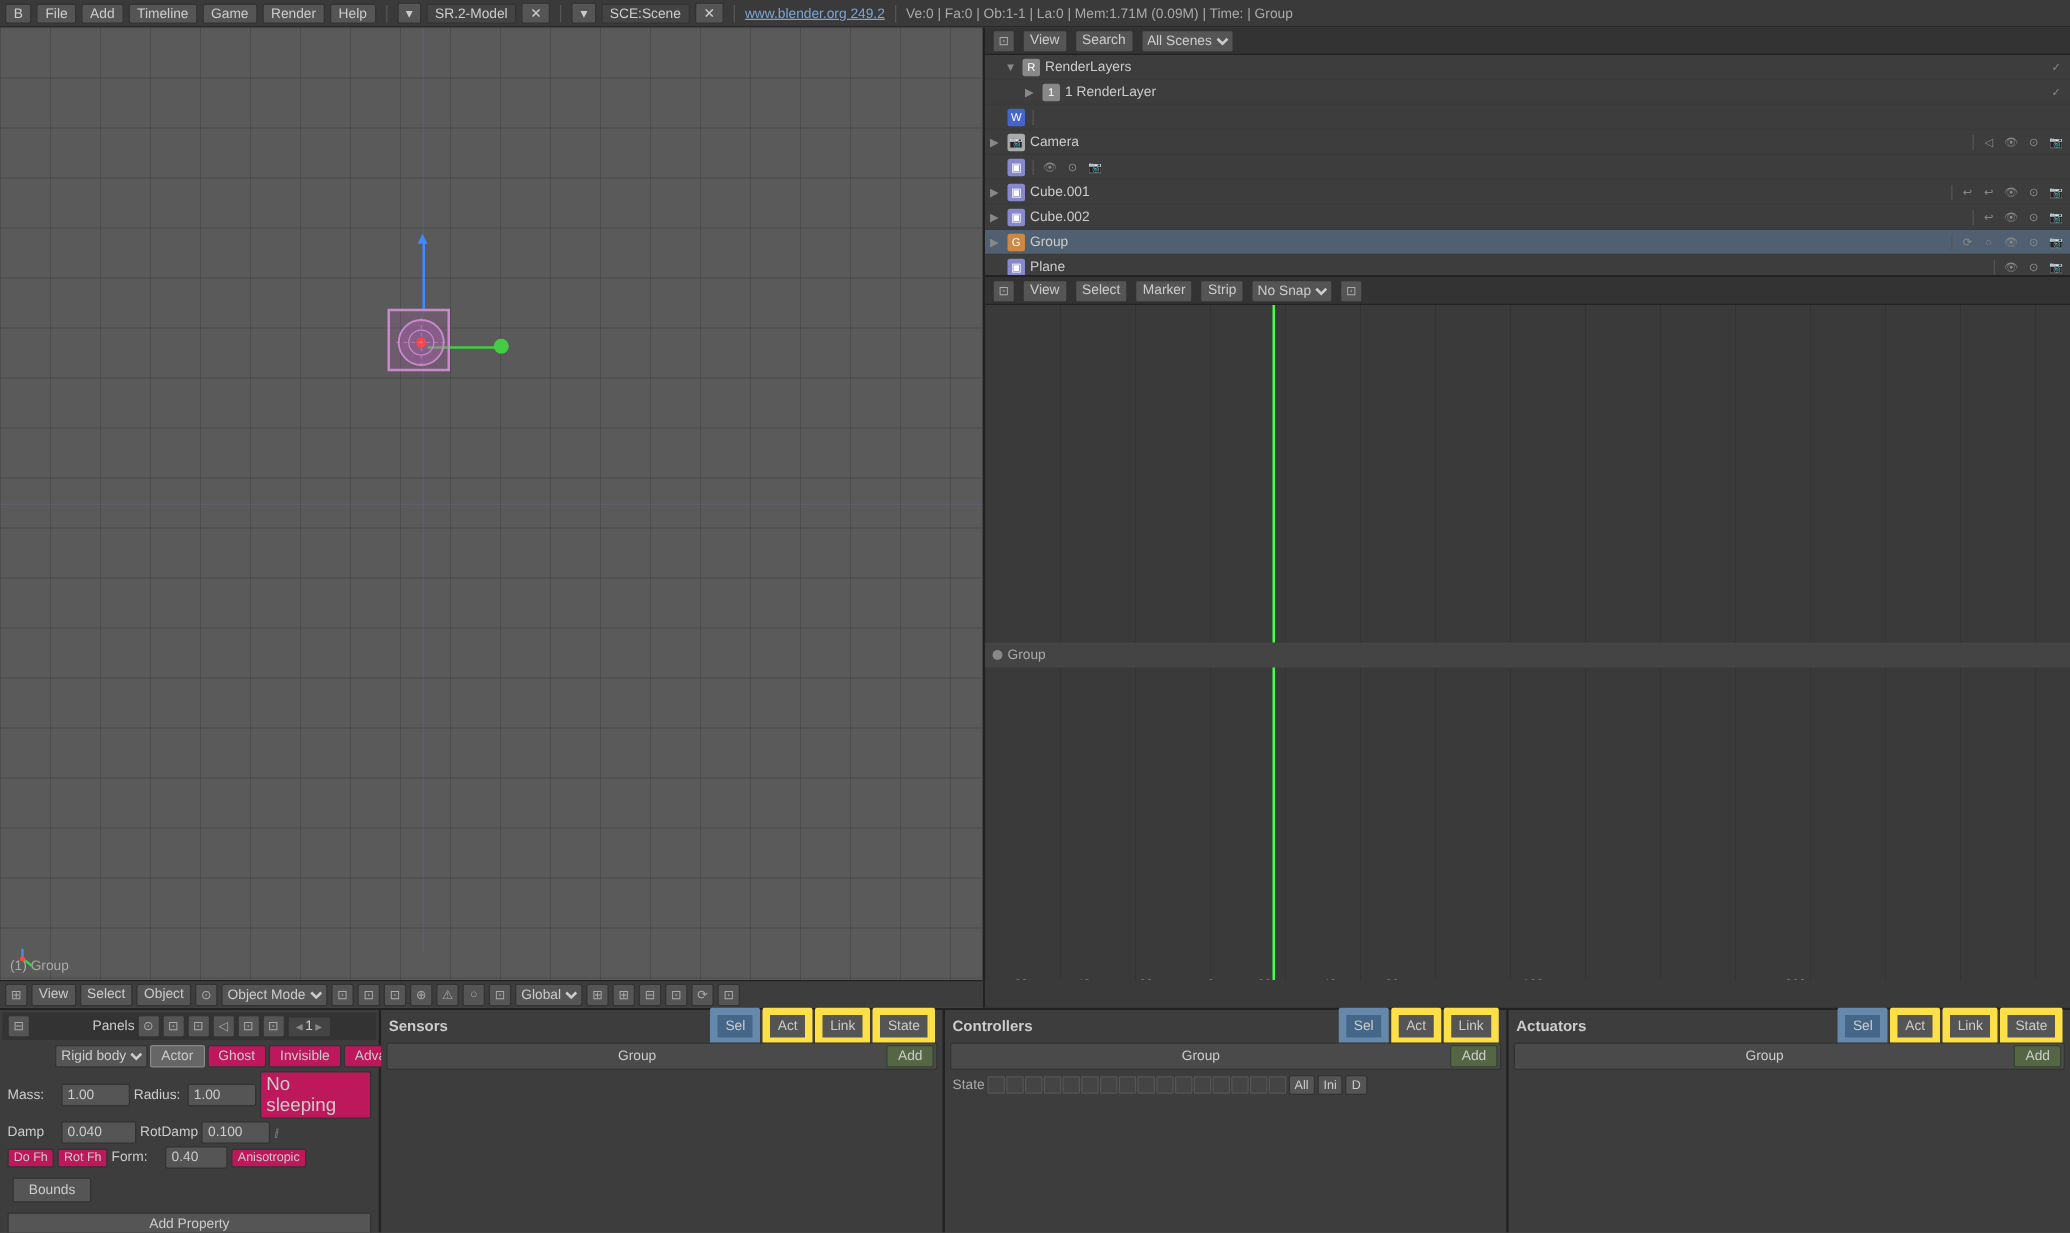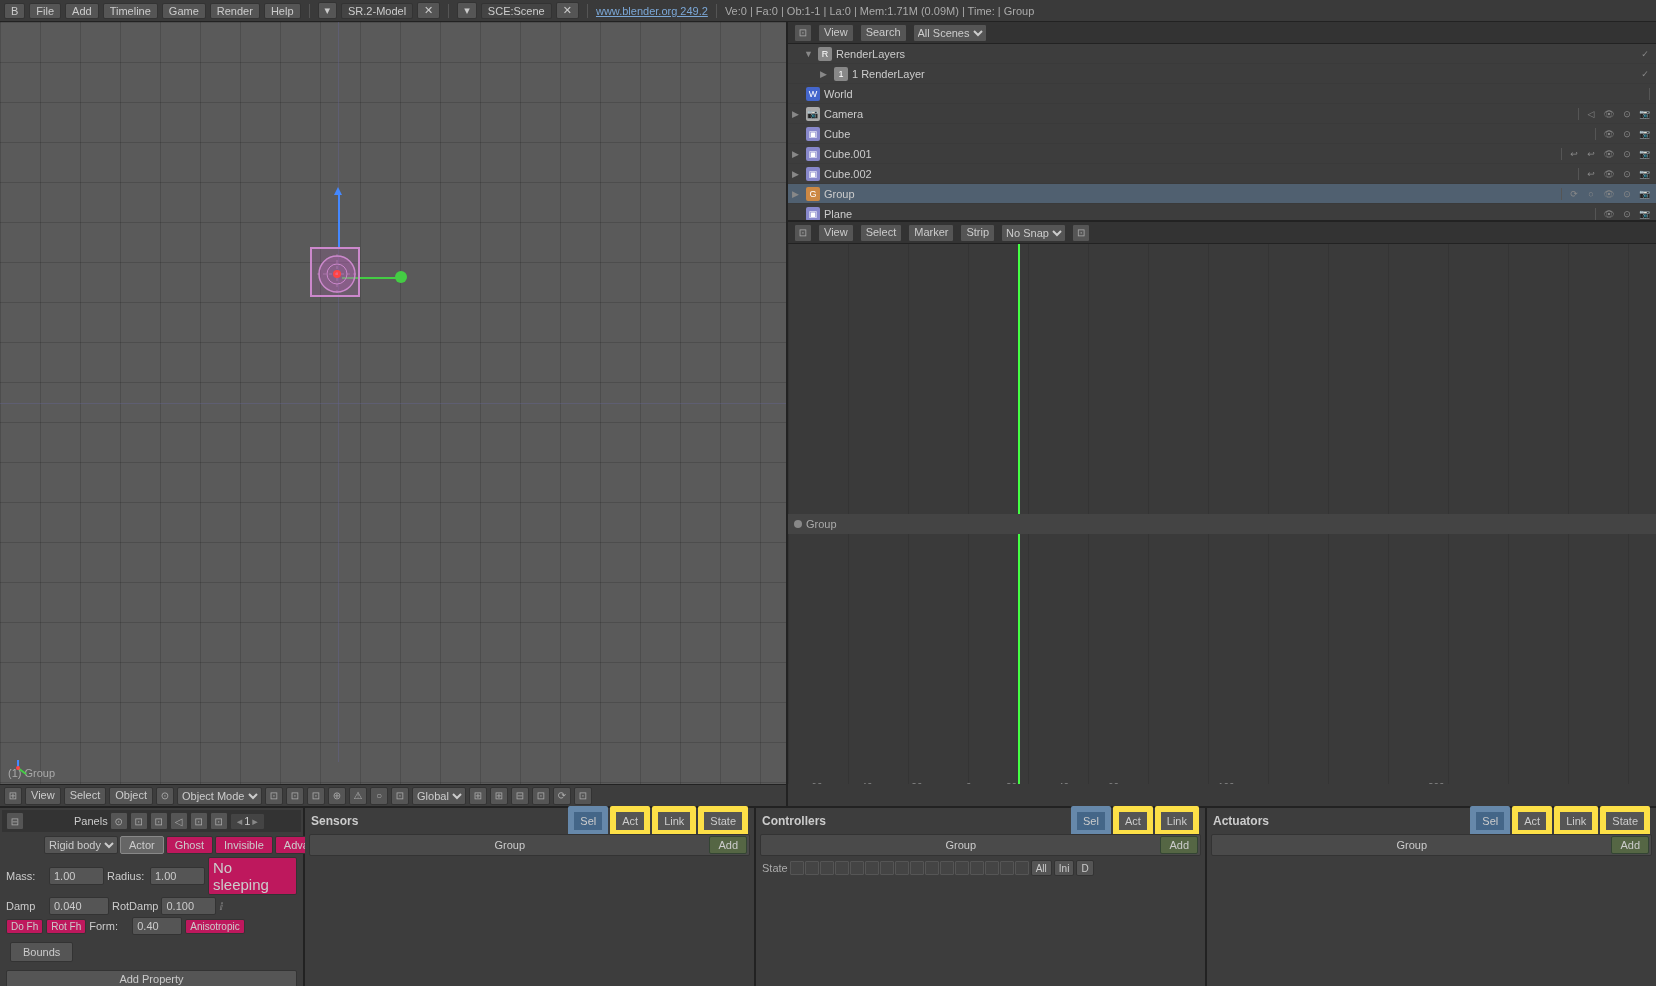--- a/index.html
+++ b/index.html
@@ -658,41 +658,39 @@
         </div>
         <div class="outliner-row outliner-indent-2">
           <span class="outliner-arrow">▶</span>
           <span class="outliner-icon layer">1</span>
           <span class="outliner-name">1 RenderLayer</span>
           <span class="outliner-action-btn">✓</span>
         </div>
         <div class="outliner-row">
           <span class="outliner-arrow"> </span>
           <span class="outliner-icon world">W</span>
-          <span class="outliner-name">World</span>
           <div class="outliner-actions">
             <span class="outliner-sep"></span>
           </div>
         </div>
         <div class="outliner-row">
           <span class="outliner-arrow">▶</span>
           <span class="outliner-icon camera">📷</span>
           <span class="outliner-name">Camera</span>
           <div class="outliner-actions">
             <span class="outliner-sep"></span>
             <span class="outliner-action-btn">◁</span>
           </div>
           <span class="outliner-action-btn">👁</span>
           <span class="outliner-action-btn">⊙</span>
           <span class="outliner-action-btn">📷</span>
         </div>
         <div class="outliner-row">
           <span class="outliner-arrow"> </span>
           <span class="outliner-icon mesh">▣</span>
-          <span class="outliner-name">Cube</span>
           <div class="outliner-actions">
             <span class="outliner-sep"></span>
           </div>
           <span class="outliner-action-btn">👁</span>
           <span class="outliner-action-btn">⊙</span>
           <span class="outliner-action-btn">📷</span>
         </div>
         <div class="outliner-row">
           <span class="outliner-arrow">▶</span>
           <span class="outliner-icon mesh">▣</span>

